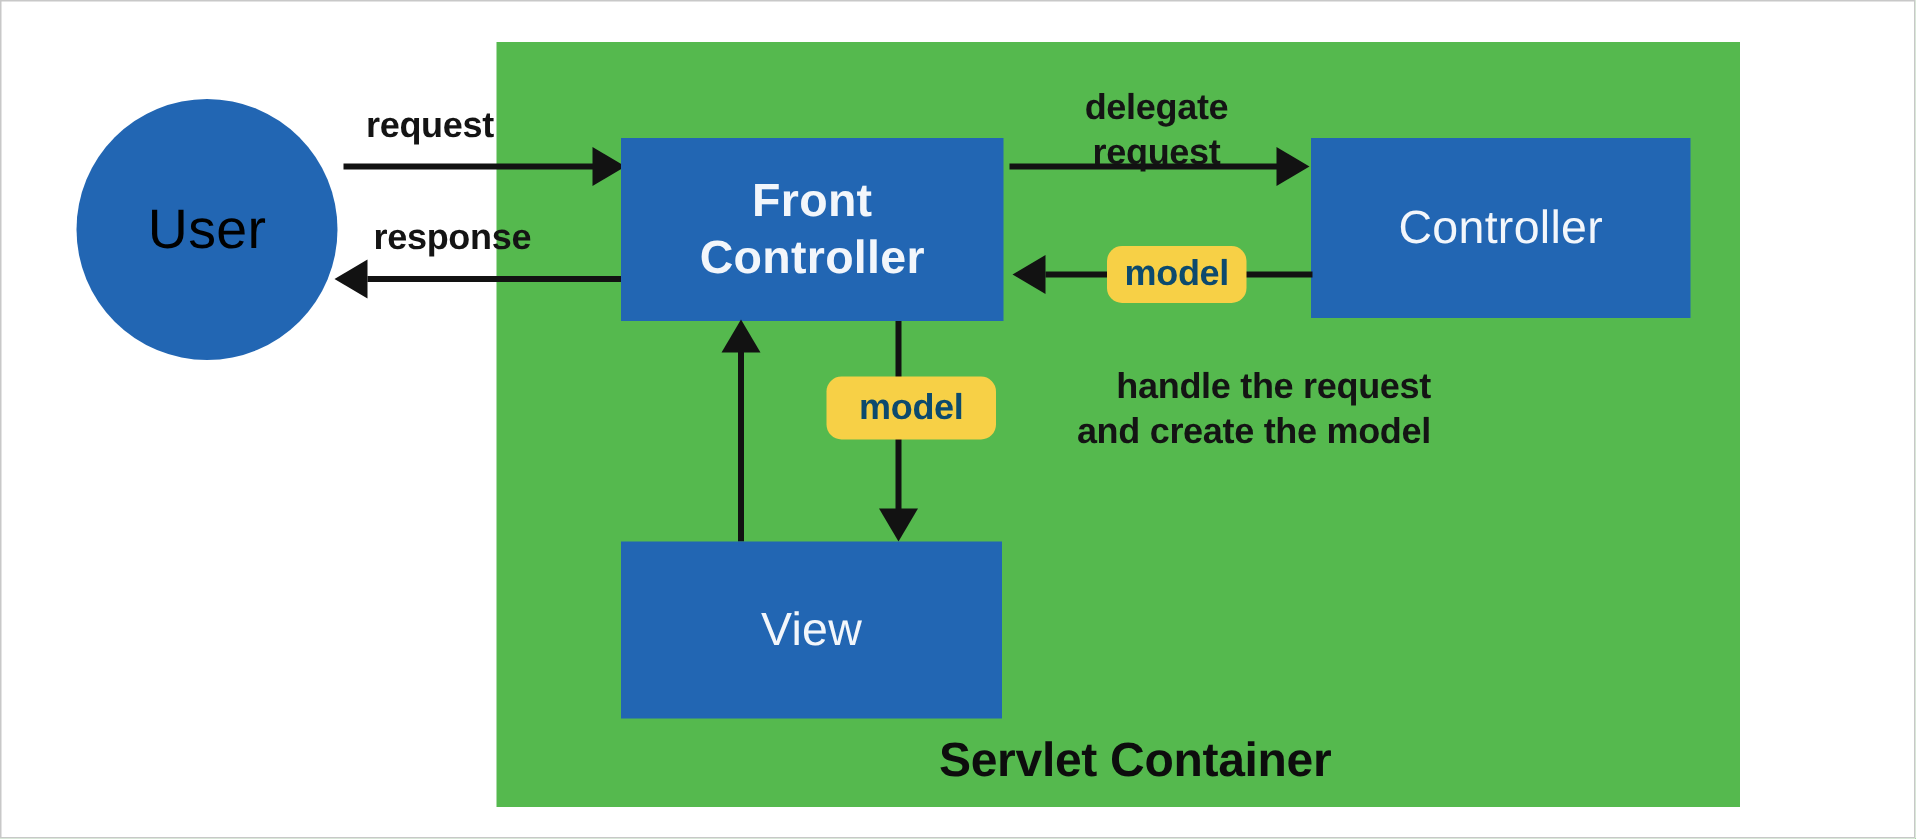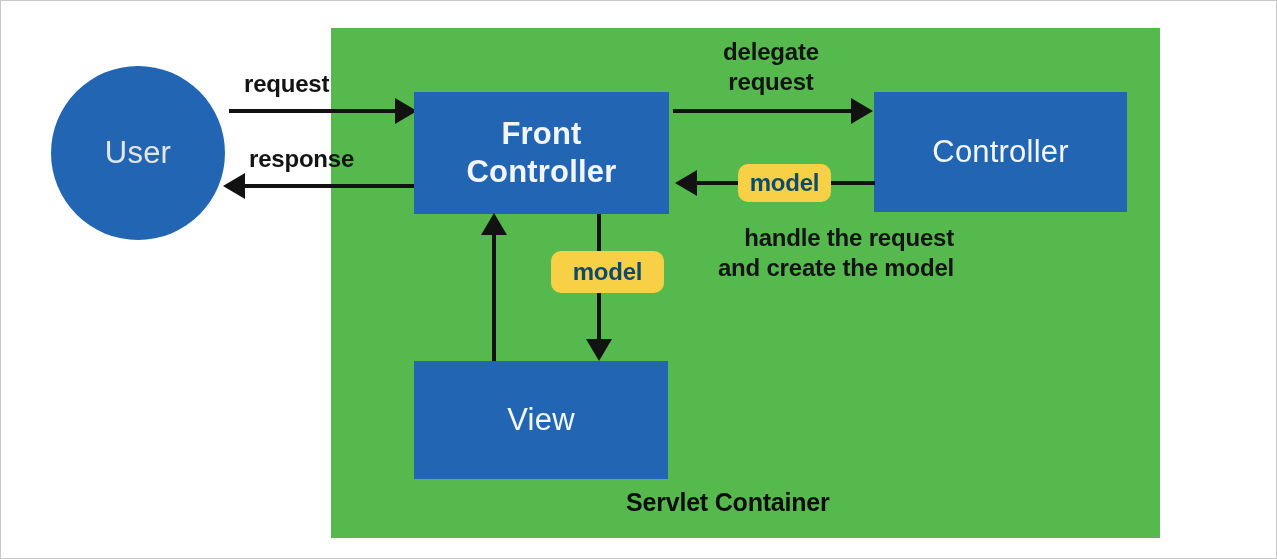--- a/index.html
+++ b/index.html
@@ -28,21 +28,21 @@
     top: 27px;
     width: 829px;
     height: 510px;
     background: #55b94e;
   }
   .container-label {
     position: absolute;
     left: 625px;
     top: 487px;
     width: 300px;
-    font-size: 25px;
+    font-size: 32px;
     font-weight: bold;
     color: #0d0d0d;
     letter-spacing: -0.2px;
     white-space: nowrap;
   }
 
   
   .node-box {
     position: absolute;
     background: #2266b3;
@@ -79,25 +79,25 @@
 
   
   #node-user {
     position: absolute;
     left: 50px;
     top: 65px;
     width: 174px;
     height: 174px;
     border-radius: 50%;
     background: #2266b3;
-    color: #e5e5e5;
+    color: #000000;
     display: flex;
     align-items: center;
     justify-content: center;
-    font-size: 31px;
+    font-size: 37px;
     letter-spacing: 0.2px;
     text-align: center;
   }
 
   
   .arrow-line-h {
     position: absolute;
     height: 4px;
     background: #121212;
   }
@@ -135,21 +135,21 @@
   
   .edge-label {
     position: absolute;
     font-size: 24px;
     font-weight: bold;
     color: #141414;
     line-height: 1.24;
     white-space: nowrap;
     letter-spacing: -0.2px;
   }
-  .edge-label.center { text-align: center; }
+  .edge-label.center { text-align: center; margin-top: 20px; }
 
   
   .model-badge {
     position: absolute;
     background: #f7d046;
     border-radius: 10px;
     font-size: 24px;
     font-weight: bold;
     color: #0c4a6e;
     display: flex;

